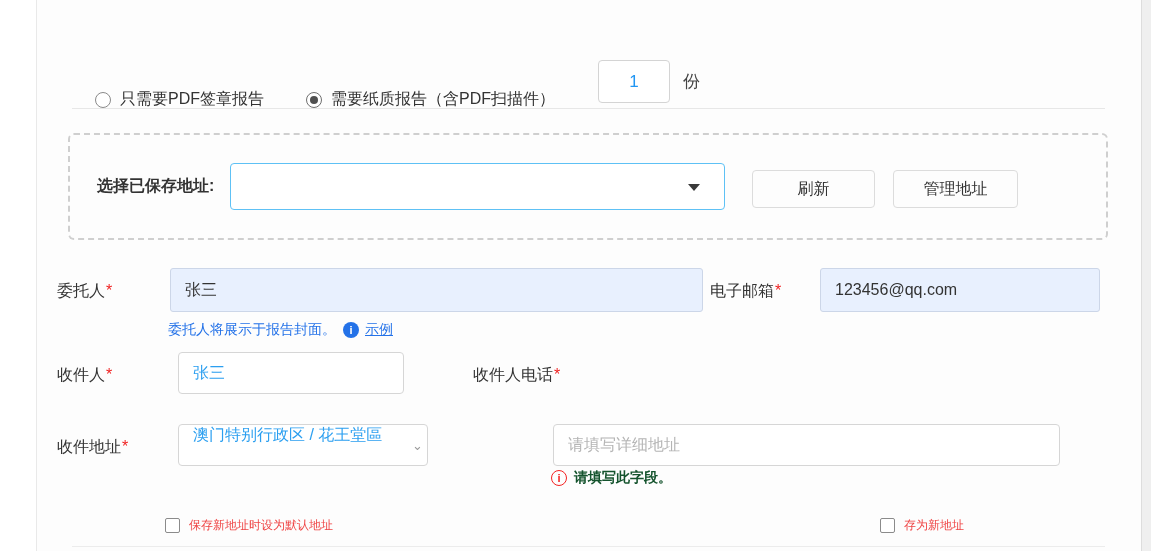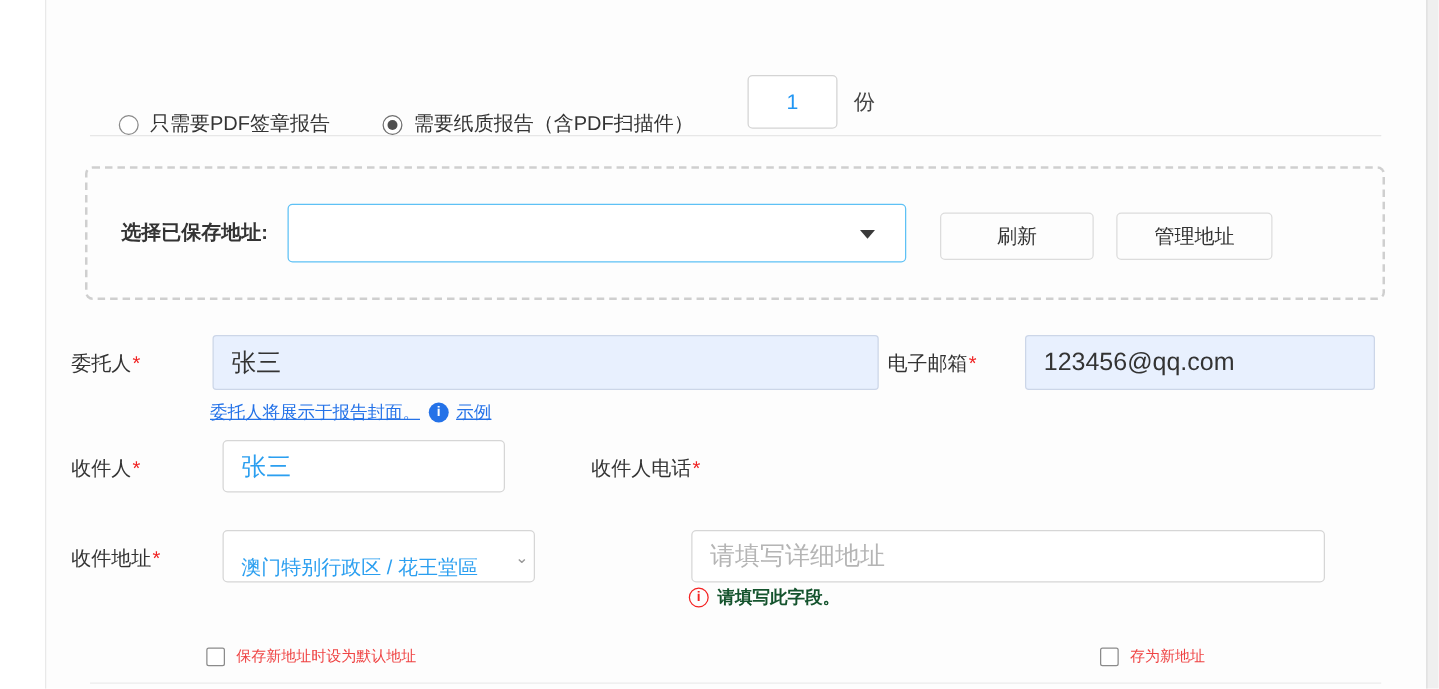--- a/index.html
+++ b/index.html
@@ -32,41 +32,41 @@
   .saved-label { position:absolute; left:27px; top:0; height:103px; display:flex; align-items:center; font-size:16px; font-weight:bold; color:#333; }
   .saved-select { position:absolute; left:160px; top:28px; width:495px; height:47px; background:#fff; border:1px solid #5ec1f5; border-radius:4px; cursor:pointer; }
   .caret-down { position:absolute; right:24px; top:20px; width:0; height:0; border-left:6px solid transparent; border-right:6px solid transparent; border-top:7px solid #3a3a3a; }
   .box-btn { position:absolute; top:35px; height:38px; background:#fdfdfd; border:1px solid #dcdcdc; border-radius:4px; font-size:16px; color:#333; display:flex; align-items:center; justify-content:center; cursor:pointer; font-family:inherit; }
   .btn-refresh { left:682px; width:123px; }
   .btn-manage { left:823px; width:125px; }
 
   
   .f-label { position:absolute; font-size:16px; color:#333; white-space:nowrap; }
   .req { color:#f02222; margin-left:1px; }
-  .f-input { position:absolute; border:1px solid #d6d6d6; border-radius:4px; background:#fff; font-size:20px; color:#333; padding:0 14px; font-family:inherit; outline:none; }
+  .f-input { position:absolute; border:1px solid #d6d6d6; border-radius:4px; background:#fff; font-size:16px; color:#333; padding:0 14px; font-family:inherit; outline:none; }
   .autofill { background:#e8f0fe; border:1px solid #ccd6e8; border-radius:3px; }
   .blue-text { color:#2b9ff0; }
   .f-input::placeholder { color:#b5b5b5; }
 
   .lbl-consignor { left:57px; top:281px; }
   .inp-consignor { left:170px; top:268px; width:533px; height:44px; }
   .lbl-email { left:710px; top:281px; }
   .inp-email { left:820px; top:268px; width:280px; height:44px; }
 
-  .consignor-hint { position:absolute; left:168px; top:321px; display:flex; align-items:center; font-size:14px; color:#2472e8;text-decoration:underline; }
+  .consignor-hint { position:absolute; left:168px; top:321px; display:flex; align-items:center; font-size:14px; color:#2472e8; }
   .info-icon { display:inline-flex; align-items:center; justify-content:center; width:16px; height:16px; border-radius:50%; background:#2472e8; color:#fff; font-size:11px; font-weight:bold; margin:0 6px 0 7px; font-style:normal; }
   .example-link { color:#2472e8; text-decoration:underline; cursor:pointer; }
 
   .lbl-recipient { left:57px; top:365px; }
   .inp-recipient { left:178px; top:352px; width:226px; height:42px; }
   .lbl-phone { left:473px; top:365px; }
   .inp-phone { left:588px; top:352px; width:469px; height:42px; }
 
   .lbl-address { left:57px; top:437px; }
-  .region-select { position:absolute; left:178px; top:424px; width:250px; height:42px; border:1px solid #d6d6d6; border-radius:4px; background:#fff; display:flex; align-items:flex-end; padding:0 16px 0 14px; font-size:16px; color:#2b9ff0; cursor:pointer; white-space:nowrap; }
+  .region-select { position:absolute; left:178px; top:424px; width:250px; height:42px; border:1px solid #d6d6d6; border-radius:4px; background:#fff; display:flex; align-items:flex-start; padding:0 16px 0 14px; font-size:16px; color:#2b9ff0; cursor:pointer; white-space:nowrap; }
   .chevron { position:absolute; right:4px; top:13px; color:#9a9a9a; font-size:13px; }
   .inp-detail { left:553px; top:424px; width:507px; height:42px; }
 
   .error-row { position:absolute; left:551px; top:469px; display:flex; align-items:center; }
   .error-icon { width:16px; height:16px; border:1.5px solid #f42222; border-radius:50%; color:#f42222; font-size:11px; font-weight:bold; display:flex; align-items:center; justify-content:center; margin-right:7px; font-style:normal; }
   .error-text { font-size:14px; font-weight:bold; color:#14532d; }
 
   .checkbox-row-item { position:absolute; top:517px; display:flex; align-items:center; cursor:pointer; }
   .cb1 { left:165px; }
   .cb2 { left:880px; }

